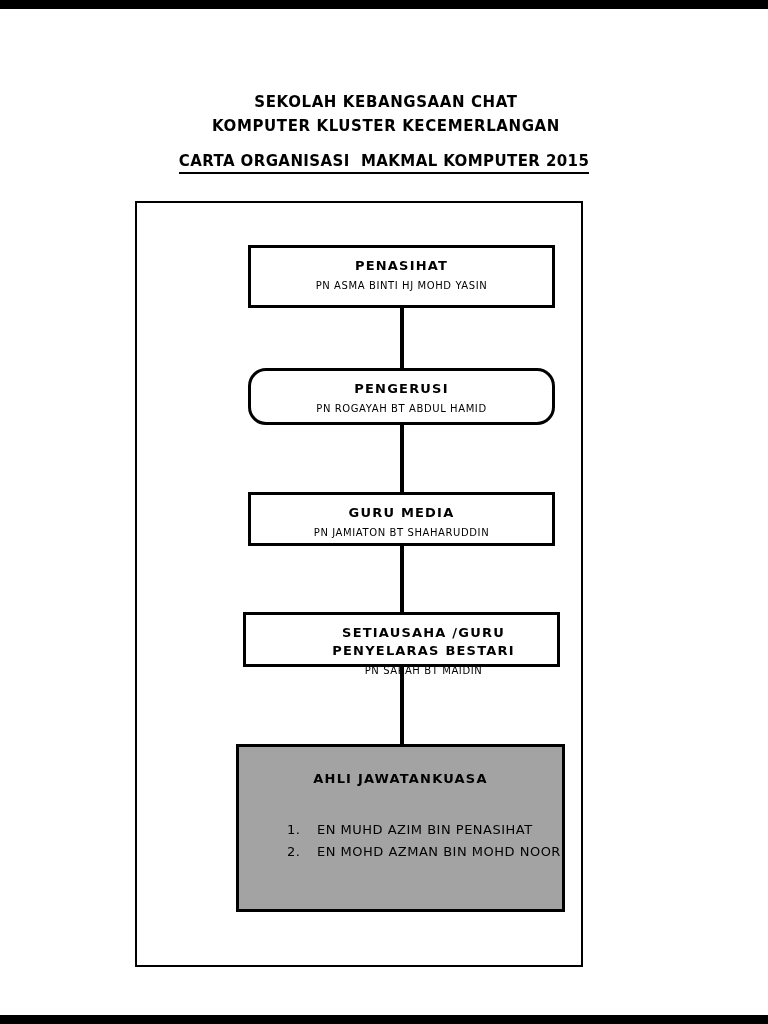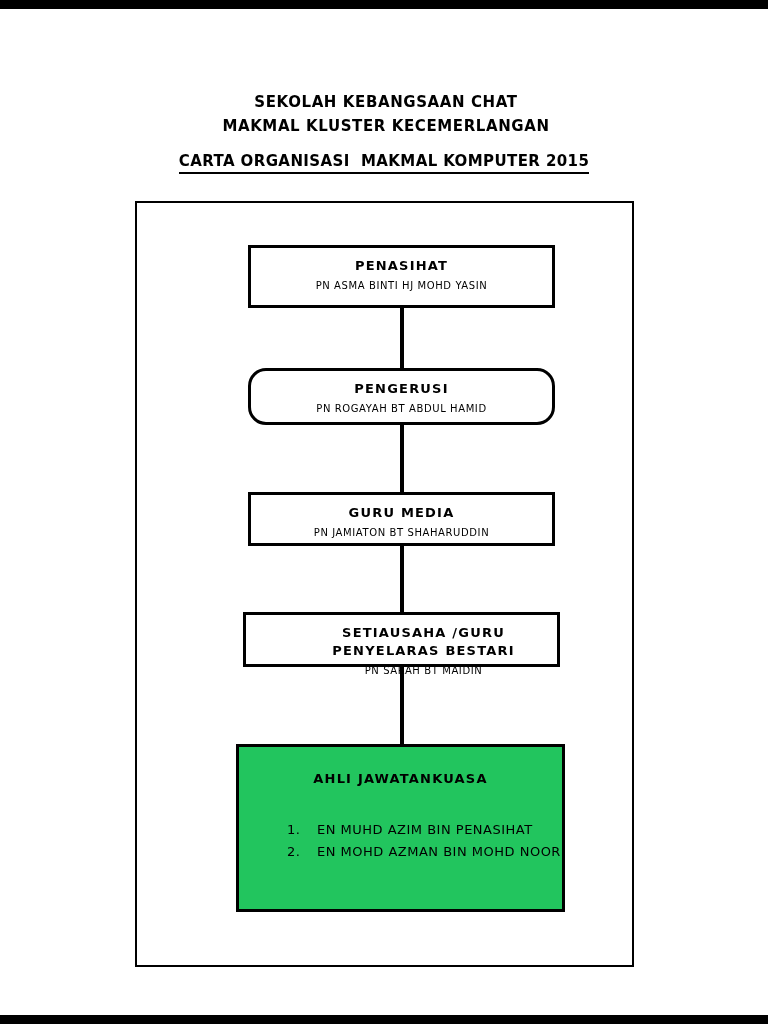--- a/index.html
+++ b/index.html
@@ -52,21 +52,21 @@
     letter-spacing: 0.4px;
     white-space: pre;
     border-bottom: 2px solid #000000;
     padding-bottom: 2px;
   }
 
   .org-frame {
     position: absolute;
     left: 135px;
     top: 201px;
-    width: 499px;
+    width: 448px;
     height: 766px;
     border: 2px solid #000000;
     box-sizing: border-box;
     background: #ffffff;
   }
 
   .org-box {
     position: absolute;
     border: 3px solid #000000;
     box-sizing: border-box;
@@ -106,21 +106,21 @@
   .conn-4 { top: 462px; height: 81px; }
 
   .committee-box {
     position: absolute;
     left: 99px;
     top: 541px;
     width: 329px;
     height: 168px;
     border: 3px solid #000000;
     box-sizing: border-box;
-    background: #22c55e;
+    background: #a3a3a3;
     z-index: 2;
   }
   .committee-box .role {
     text-align: center;
     font-size: 13px;
     font-weight: 700;
     letter-spacing: 1.2px;
     margin-top: 24px;
   }
   .member-list {
@@ -142,21 +142,21 @@
     letter-spacing: 0.5px;
   }
 </style>
 </head>
 <body>
 
 <div class="letterbox top"></div>
 
 <div class="school-header">
   <div class="line">SEKOLAH KEBANGSAAN CHAT</div>
-  <div class="line">MAKMAL KLUSTER KECEMERLANGAN</div>
+  <div class="line">KOMPUTER KLUSTER KECEMERLANGAN</div>
 </div>
 
 <div class="doc-title-wrap">
   <span class="doc-title">CARTA ORGANISASI  MAKMAL KOMPUTER 2015</span>
 </div>
 
 <div class="org-frame">
 
   <div class="org-box node-1">
     <div class="role">PENASIHAT</div>

